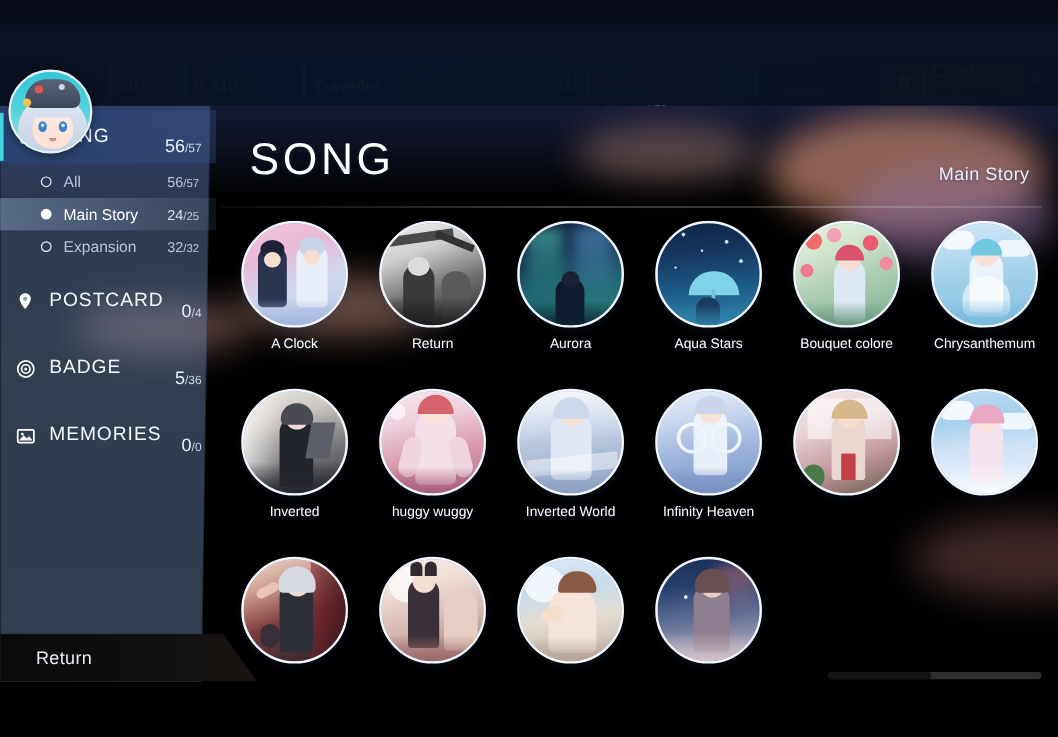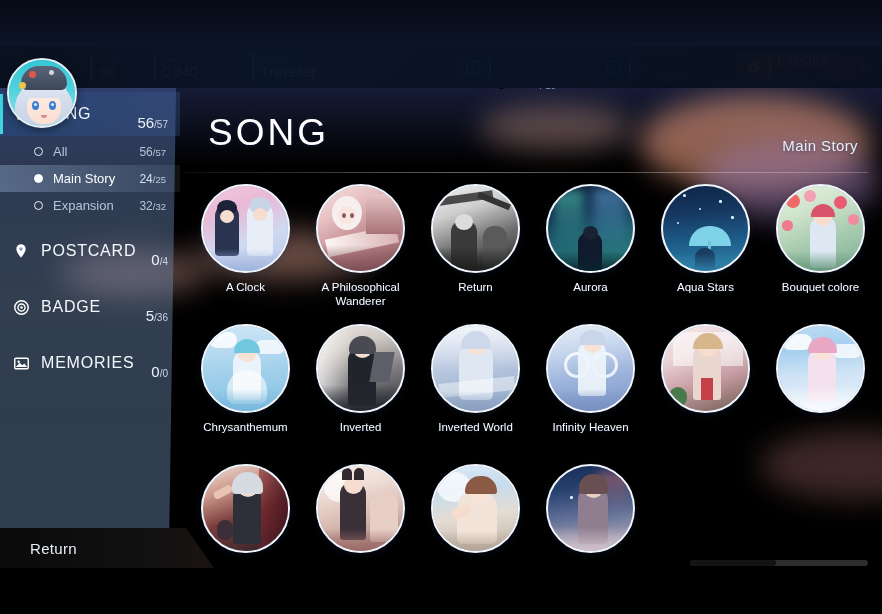--- a/index.html
+++ b/index.html
@@ -418,34 +418,20 @@
             <div style="position:absolute;left:17px;top:24px;width:14px;height:13px;border-radius:50%;background:#f7ddd0;"></div>
             <div style="position:absolute;left:44px;top:16px;width:26px;height:54px;border-radius:13px 13px 4px 4px;background:#e8eef8;"></div>
             <div style="position:absolute;left:46px;top:11px;width:22px;height:17px;border-radius:50%;background:#c9d4e6;"></div>
             <div style="position:absolute;left:50px;top:22px;width:14px;height:13px;border-radius:50%;background:#f7ddd0;"></div>
             <div style="position:absolute;left:0;bottom:0;width:89px;height:22px;background:linear-gradient(to top,#9fb4de,rgba(159,180,222,0));"></div>
           </div>
         </div>
         <div class="name">A Clock</div>
       </div>
 
-      <div class="song">
-        <div class="cover">
-          <div class="art" style="background:linear-gradient(150deg,#f6e3e3 0%,#e8c0c2 28%,#c08a8e 58%,#8e5d64 100%);">
-            <div style="position:absolute;left:14px;top:10px;width:30px;height:34px;border-radius:50%;background:#f7efef;"></div>
-            <div style="position:absolute;left:20px;top:20px;width:18px;height:18px;border-radius:50%;background:#fae6e0;"></div>
-            <div style="position:absolute;left:24px;top:27px;width:4px;height:5px;border-radius:50%;background:#8a5a60;"></div>
-            <div style="position:absolute;left:32px;top:27px;width:4px;height:5px;border-radius:50%;background:#8a5a60;"></div>
-            <div style="position:absolute;left:8px;top:46px;width:72px;height:18px;transform:rotate(-12deg);background:linear-gradient(to right,#fdf6f2,#d9b3b5);"></div>
-            <div style="position:absolute;left:48px;top:8px;width:34px;height:40px;background:linear-gradient(to bottom,#e6c4c6,#a97377);"></div>
-            <div style="position:absolute;left:0;bottom:0;width:89px;height:26px;background:linear-gradient(to top,#7d4f56,rgba(125,79,86,0));"></div>
-          </div>
-        </div>
-        <div class="name">A Philosophical Wanderer</div>
-      </div>
 
 
       <div class="song">
         <div class="cover">
           <div class="art" style="background:linear-gradient(160deg,#f0f0f0 0%,#cfcfcf 30%,#6e6e6e 62%,#2c2c2c 100%);">
             <div style="position:absolute;left:6px;top:8px;width:54px;height:8px;background:#4a4a4a;transform:rotate(-8deg);"></div>
             <div style="position:absolute;left:44px;top:12px;width:34px;height:6px;background:#333;transform:rotate(22deg);"></div>
             <div style="position:absolute;left:18px;top:34px;width:26px;height:48px;border-radius:12px 12px 3px 3px;background:#3a3a3a;"></div>
             <div style="position:absolute;left:22px;top:28px;width:18px;height:16px;border-radius:50%;background:#dcdcdc;"></div>
             <div style="position:absolute;left:50px;top:40px;width:24px;height:42px;border-radius:11px 11px 3px 3px;background:#5a5a5a;"></div>
@@ -524,20 +510,34 @@
             <div style="position:absolute;left:30px;top:22px;width:28px;height:58px;border-radius:12px 12px 3px 3px;background:#22242c;"></div>
             <div style="position:absolute;left:35px;top:14px;width:19px;height:18px;border-radius:50%;background:#f2ddd0;"></div>
             <div style="position:absolute;left:31px;top:10px;width:27px;height:18px;border-radius:13px 13px 4px 4px;background:#4a4a52;"></div>
             <div style="position:absolute;left:54px;top:26px;width:20px;height:30px;background:#5c5e68;transform:skewX(-10deg);"></div>
             <div style="position:absolute;left:0;bottom:0;width:89px;height:26px;background:linear-gradient(to top,#26272e,rgba(38,39,46,0));"></div>
           </div>
         </div>
         <div class="name">Inverted</div>
       </div>
 
+      <div class="song">
+        <div class="cover">
+          <div class="art" style="background:linear-gradient(165deg,#f6e8ee 0%,#eed0dc 30%,#d99aae 60%,#b86d88 100%);">
+            <div style="position:absolute;left:28px;top:16px;width:34px;height:62px;border-radius:16px 16px 5px 5px;background:#f3dfe7;"></div>
+            <div style="position:absolute;left:35px;top:8px;width:20px;height:20px;border-radius:50%;background:#f9e2d6;"></div>
+            <div style="position:absolute;left:30px;top:3px;width:30px;height:16px;border-radius:15px 15px 0 0;background:#d4636b;"></div>
+            <div style="position:absolute;left:16px;top:38px;width:16px;height:34px;border-radius:8px;background:#efd4de;transform:rotate(14deg);"></div>
+            <div style="position:absolute;left:58px;top:38px;width:16px;height:34px;border-radius:8px;background:#efd4de;transform:rotate(-14deg);"></div>
+            <div style="position:absolute;left:6px;top:10px;width:14px;height:14px;border-radius:50%;background:rgba(255,255,255,0.60);"></div>
+            <div style="position:absolute;left:0;bottom:0;width:89px;height:22px;background:linear-gradient(to top,#a85f7c,rgba(168,95,124,0));"></div>
+          </div>
+        </div>
+        <div class="name">huggy wuggy</div>
+      </div>
 
       <div class="song">
         <div class="cover">
           <div class="art" style="background:linear-gradient(172deg,#e6ecf6 0%,#cdd8ea 26%,#b4c4dc 52%,#93a8c8 100%);">
             <div style="position:absolute;left:0;top:0;width:89px;height:44px;background:linear-gradient(to bottom,rgba(255,255,255,0.55),rgba(255,255,255,0));"></div>
             <div style="position:absolute;left:26px;top:16px;width:34px;height:58px;border-radius:16px 16px 5px 5px;background:#dfe7f3;"></div>
             <div style="position:absolute;left:34px;top:10px;width:20px;height:19px;border-radius:50%;background:#f5e0d4;"></div>
             <div style="position:absolute;left:28px;top:5px;width:30px;height:18px;border-radius:15px 15px 3px 3px;background:#cdd9ea;"></div>
             <div style="position:absolute;left:6px;top:54px;width:76px;height:14px;background:rgba(255,255,255,0.45);transform:rotate(-6deg);"></div>
             <div style="position:absolute;left:0;bottom:0;width:89px;height:20px;background:linear-gradient(to top,#8a9fc0,rgba(138,159,192,0));"></div>

